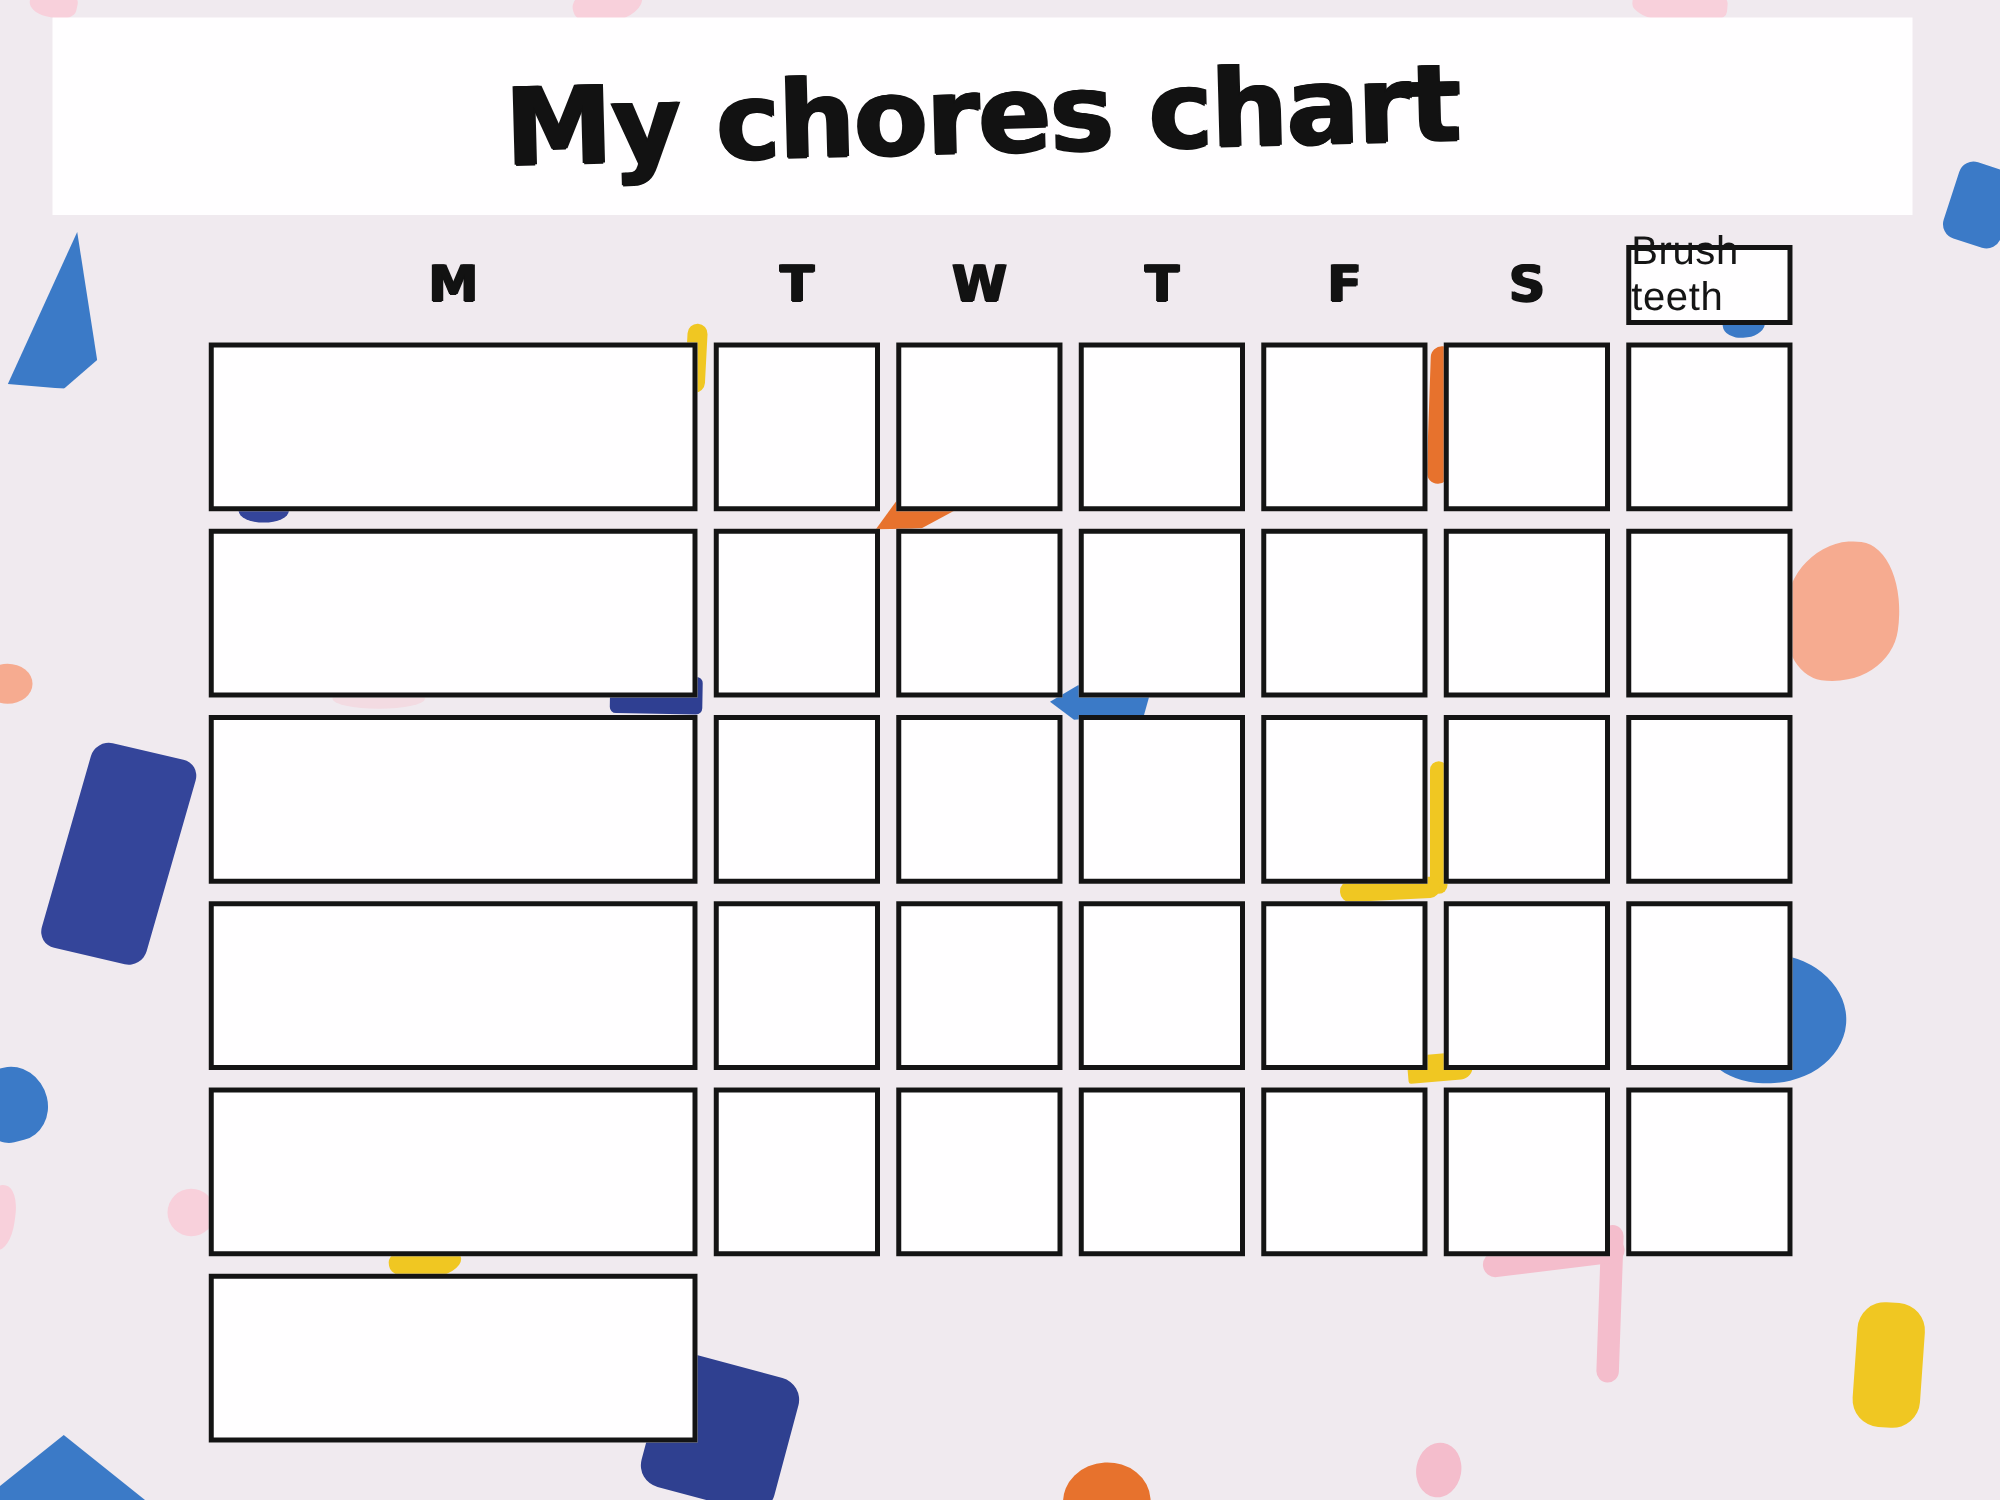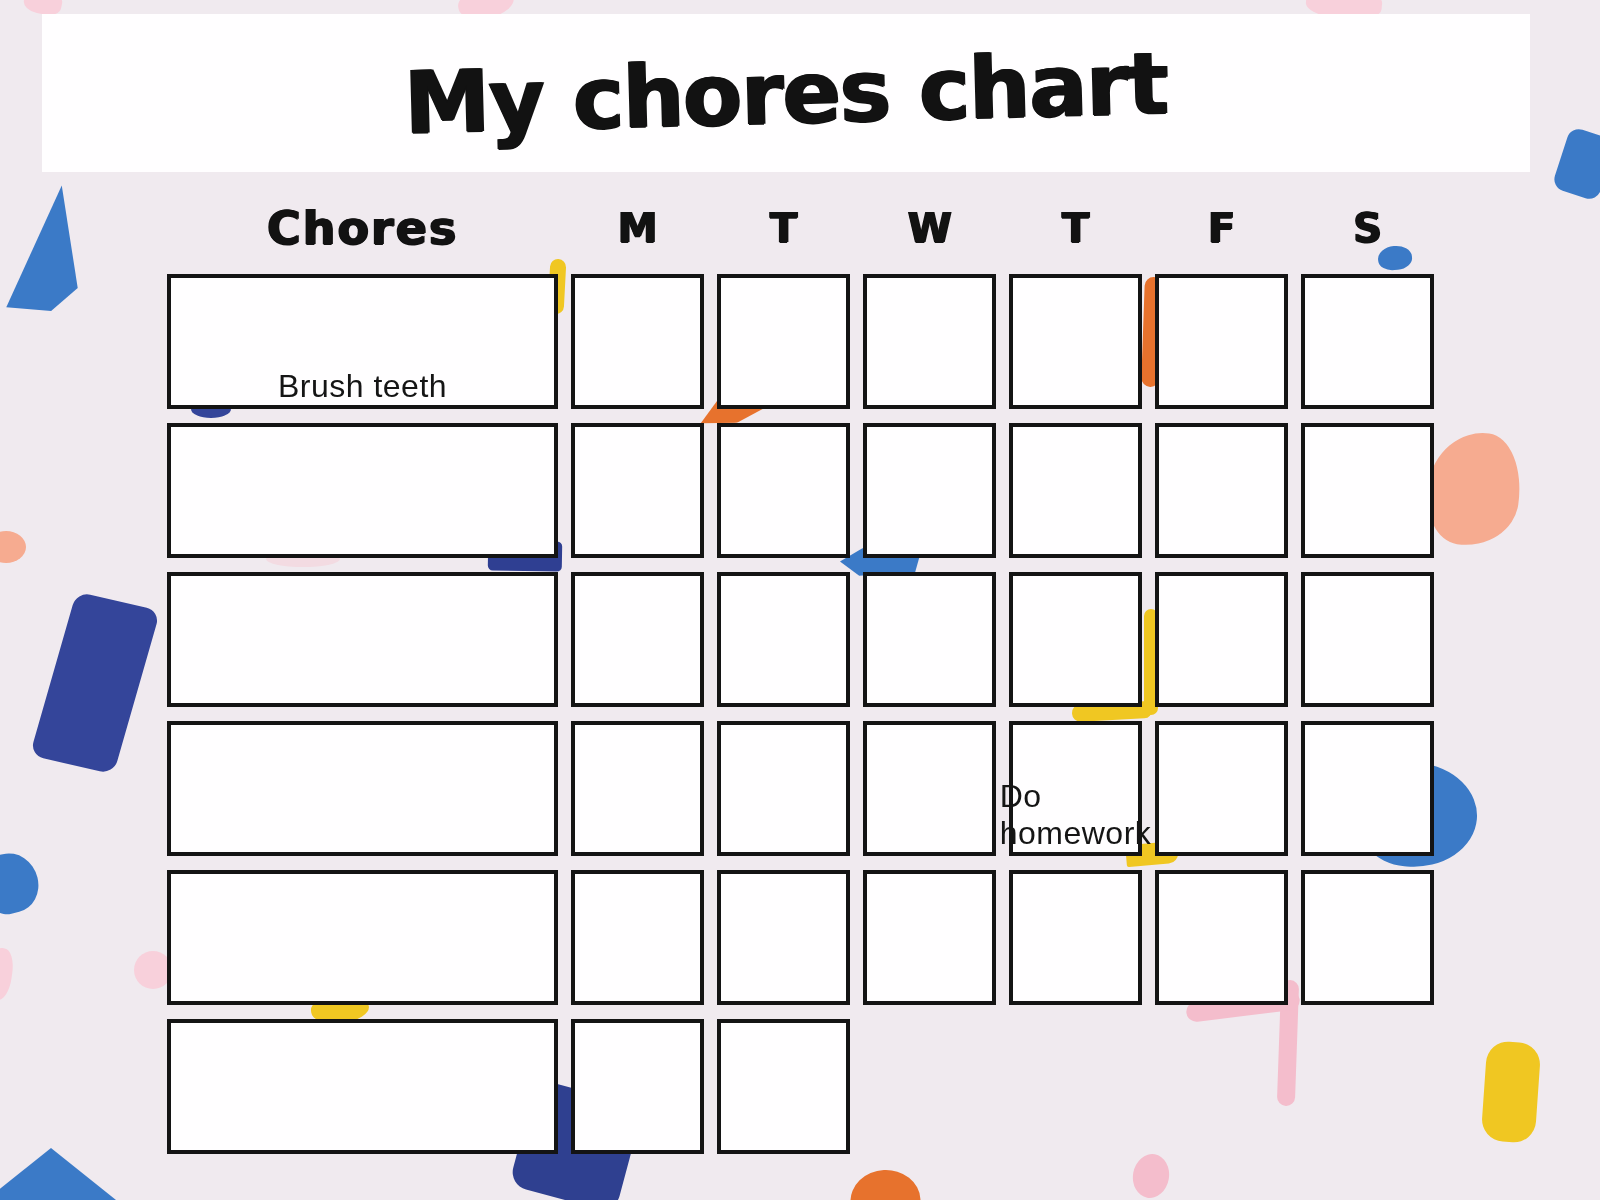--- a/index.html
+++ b/index.html
@@ -123,21 +123,20 @@
   <div class="shape c-yellow-pill-br"></div>
   <div class="shape c-blue-tri-bl"></div>
 </div>
 
 <div class="banner">
   <div class="title">My chores chart</div>
 </div>
 
 <div class="grid">
 
-  <div class="hcell h-chores">Chores</div>
   <div class="hcell h-day">M</div>
   <div class="hcell h-day">T</div>
   <div class="hcell h-day">W</div>
   <div class="hcell h-day">T</div>
   <div class="hcell h-day">F</div>
   <div class="hcell h-day">S</div>
 
   <div class="cell chore-cell">
     <span>Brush teeth</span>
   </div>
@@ -162,23 +161,20 @@
   <div class="cell day-cell"></div>
   <div class="cell day-cell"></div>
 
   <div class="cell day-cell"></div>
   <div class="cell day-cell"></div>
   <div class="cell day-cell"></div>
   <div class="cell day-cell"></div>
   <div class="cell day-cell"></div>
   <div class="cell day-cell"></div>
 
-  <div class="cell chore-cell">
-    <span>Do homework</span>
-  </div>
   <div class="cell day-cell"></div>
   <div class="cell day-cell"></div>
   <div class="cell day-cell"></div>
   <div class="cell day-cell"></div>
   <div class="cell day-cell"></div>
   <div class="cell day-cell"></div>
 
   <div class="cell day-cell"></div>
   <div class="cell day-cell"></div>
   <div class="cell day-cell"></div>

